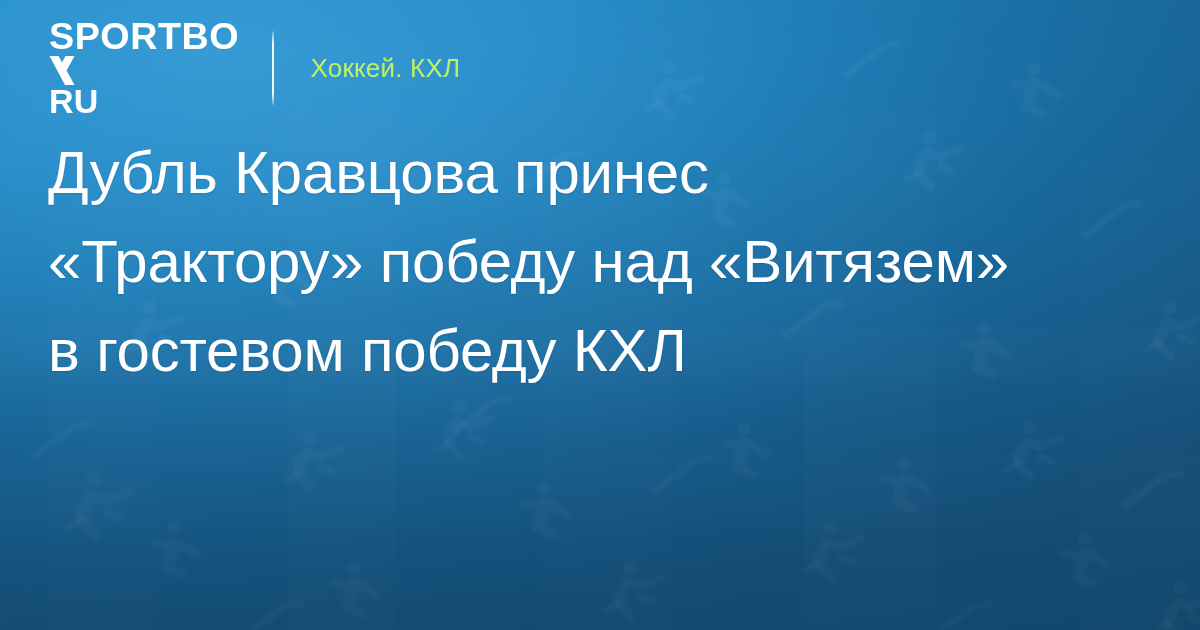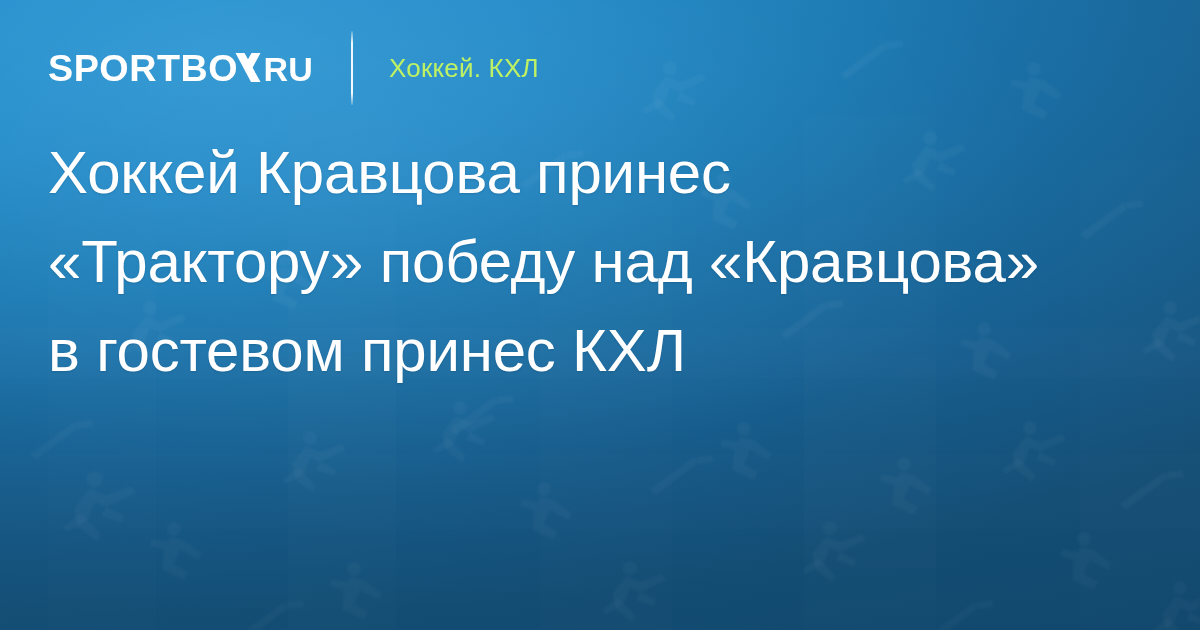--- a/index.html
+++ b/index.html
@@ -73,20 +73,21 @@
     top: 42px;
     display: flex;
     align-items: center;
     height: 52px;
   }
   .logo {
     display: flex;
     align-items: baseline;
     line-height: 1;
     white-space: nowrap;
+    flex-direction: column;
   }
   .logo-mark {
     color: #ffffff;
     font-size: 37px;
     font-weight: 700;
     letter-spacing: 0.5px;
     transform: scaleX(1.02);
     transform-origin: left center;
   }
   .logo-x {
@@ -219,18 +220,18 @@
       </span>
       <span class="logo-tld">RU</span>
     </div>
 
     <div class="divider"></div>
 
     <div class="section-label">Хоккей. КХЛ</div>
   </div>
 
   <div class="headline">
-    <span class="headline-line">Хоккей Кравцова принес</span>
-    <span class="headline-line">«Трактору» победу над «Кравцова»</span>
-    <span class="headline-line">в гостевом принес КХЛ</span>
+    <span class="headline-line">Дубль Кравцова принес</span>
+    <span class="headline-line">«Трактору» победу над «Витязем»</span>
+    <span class="headline-line">в гостевом победу КХЛ</span>
   </div>
 
 </div>
 
 </body></html>

